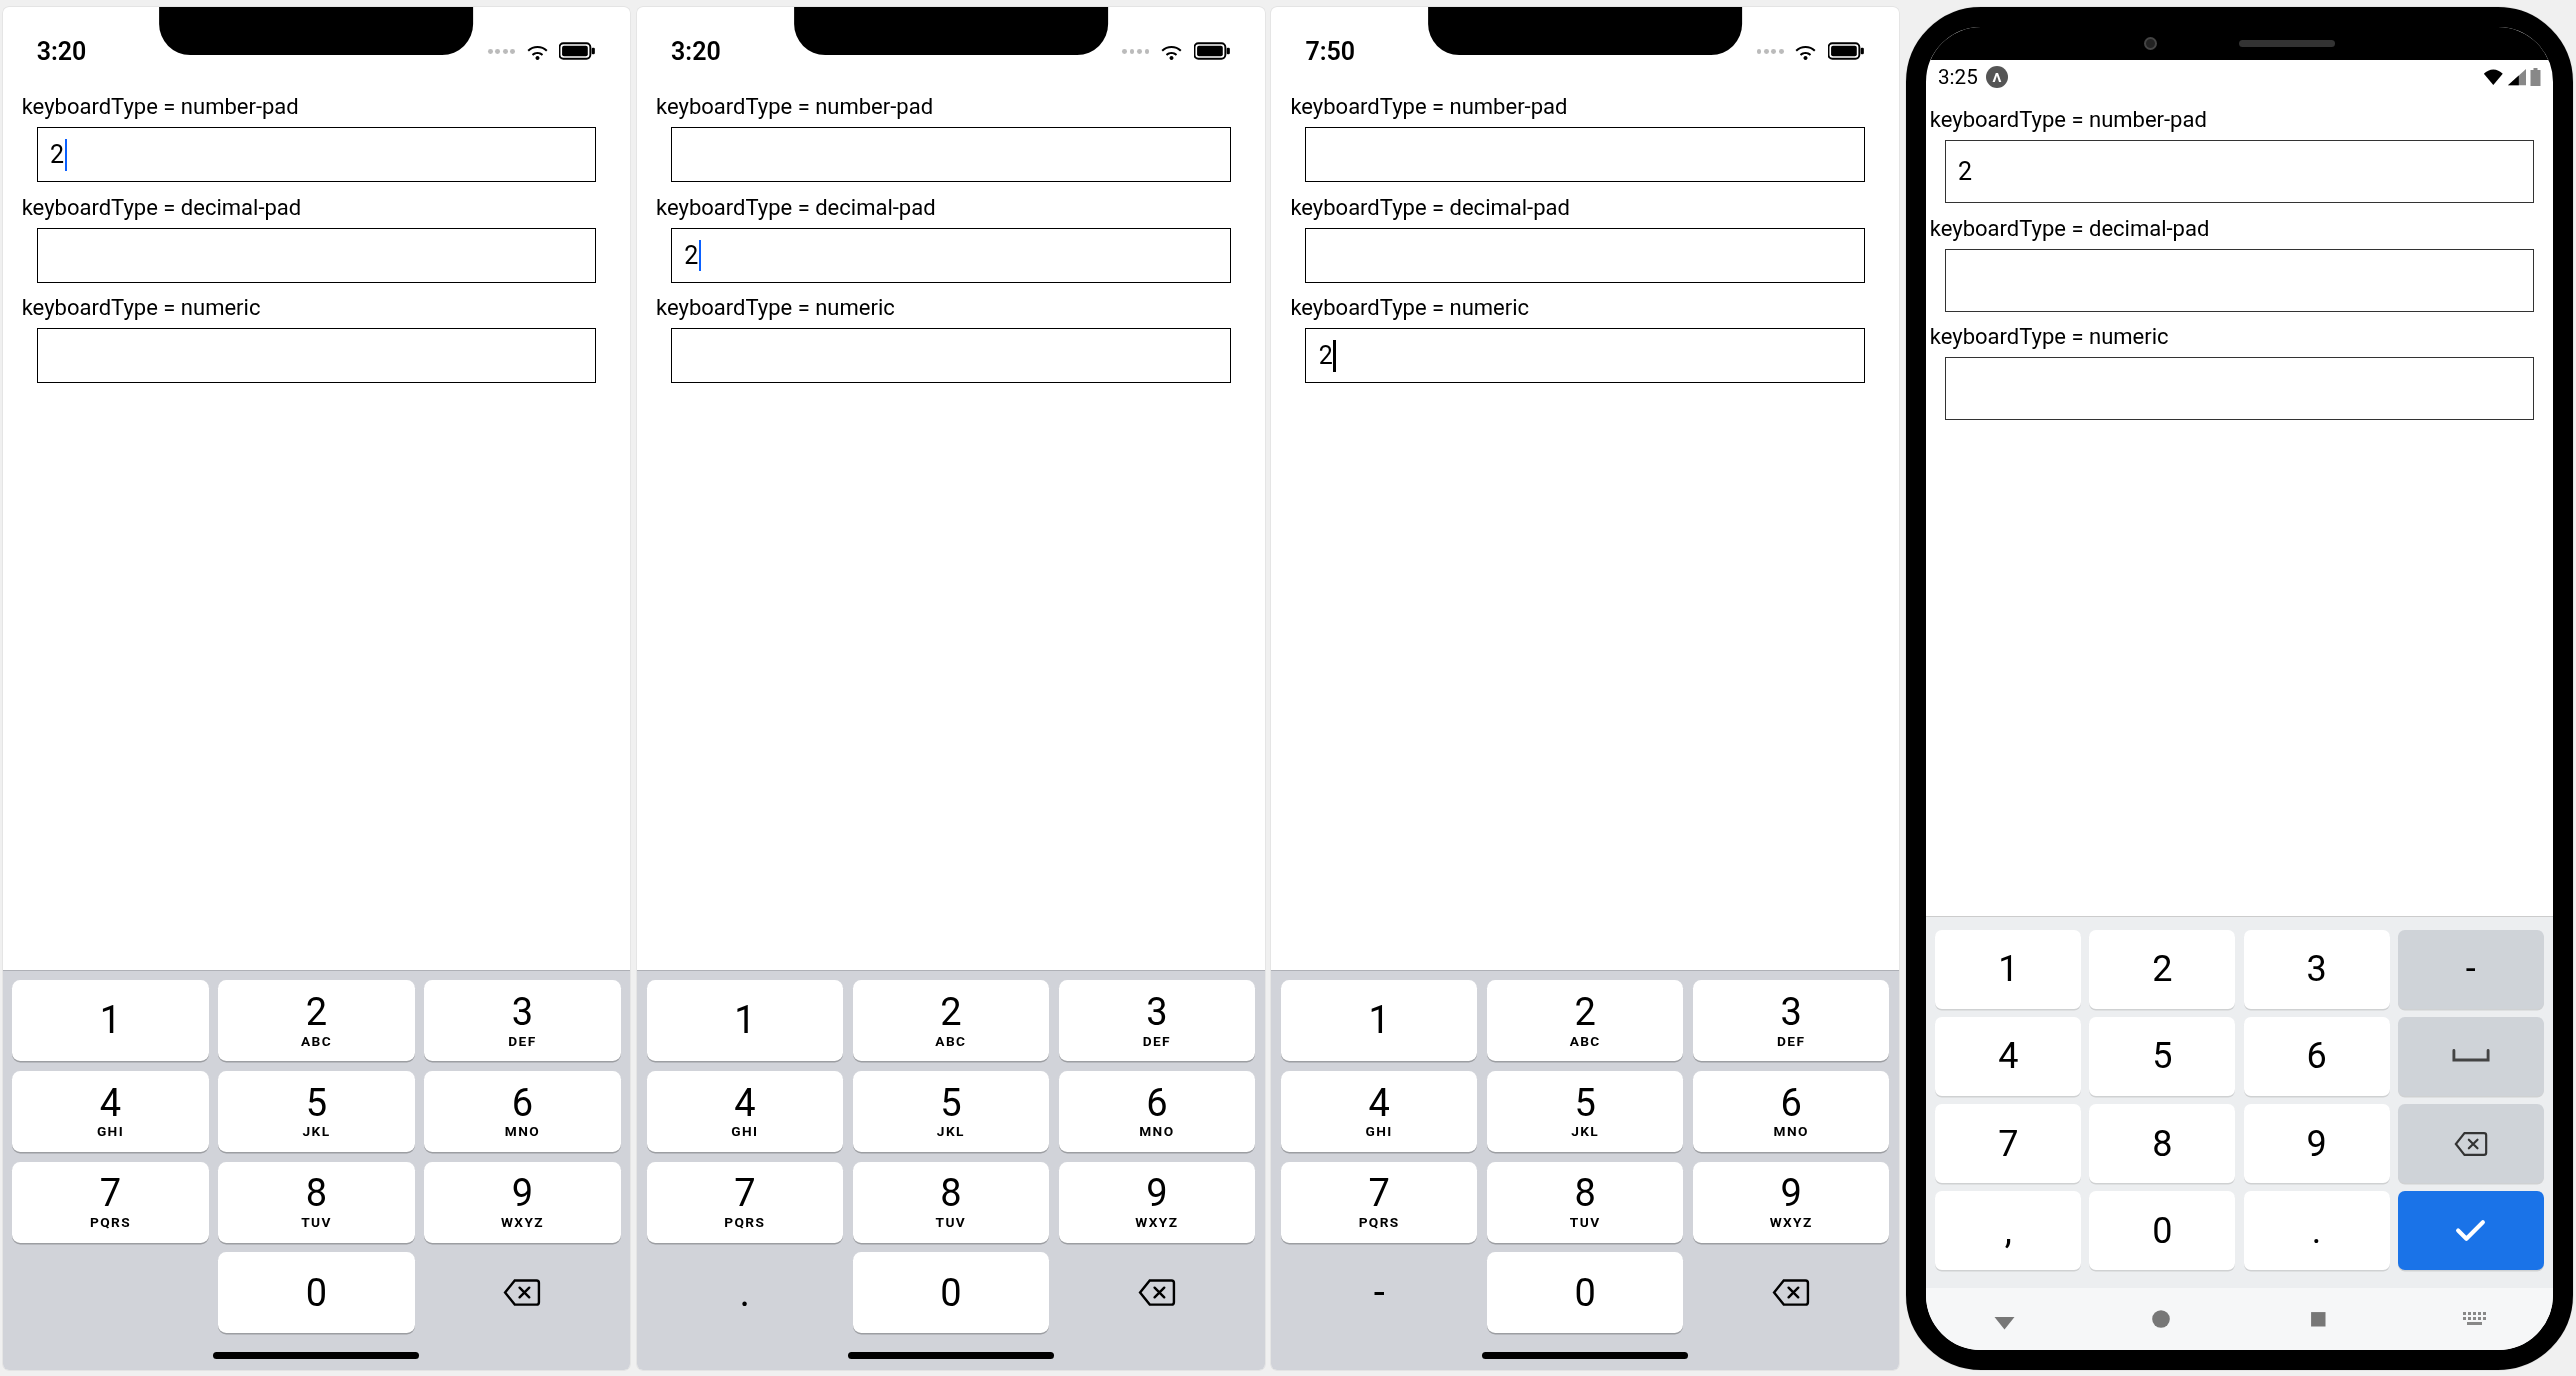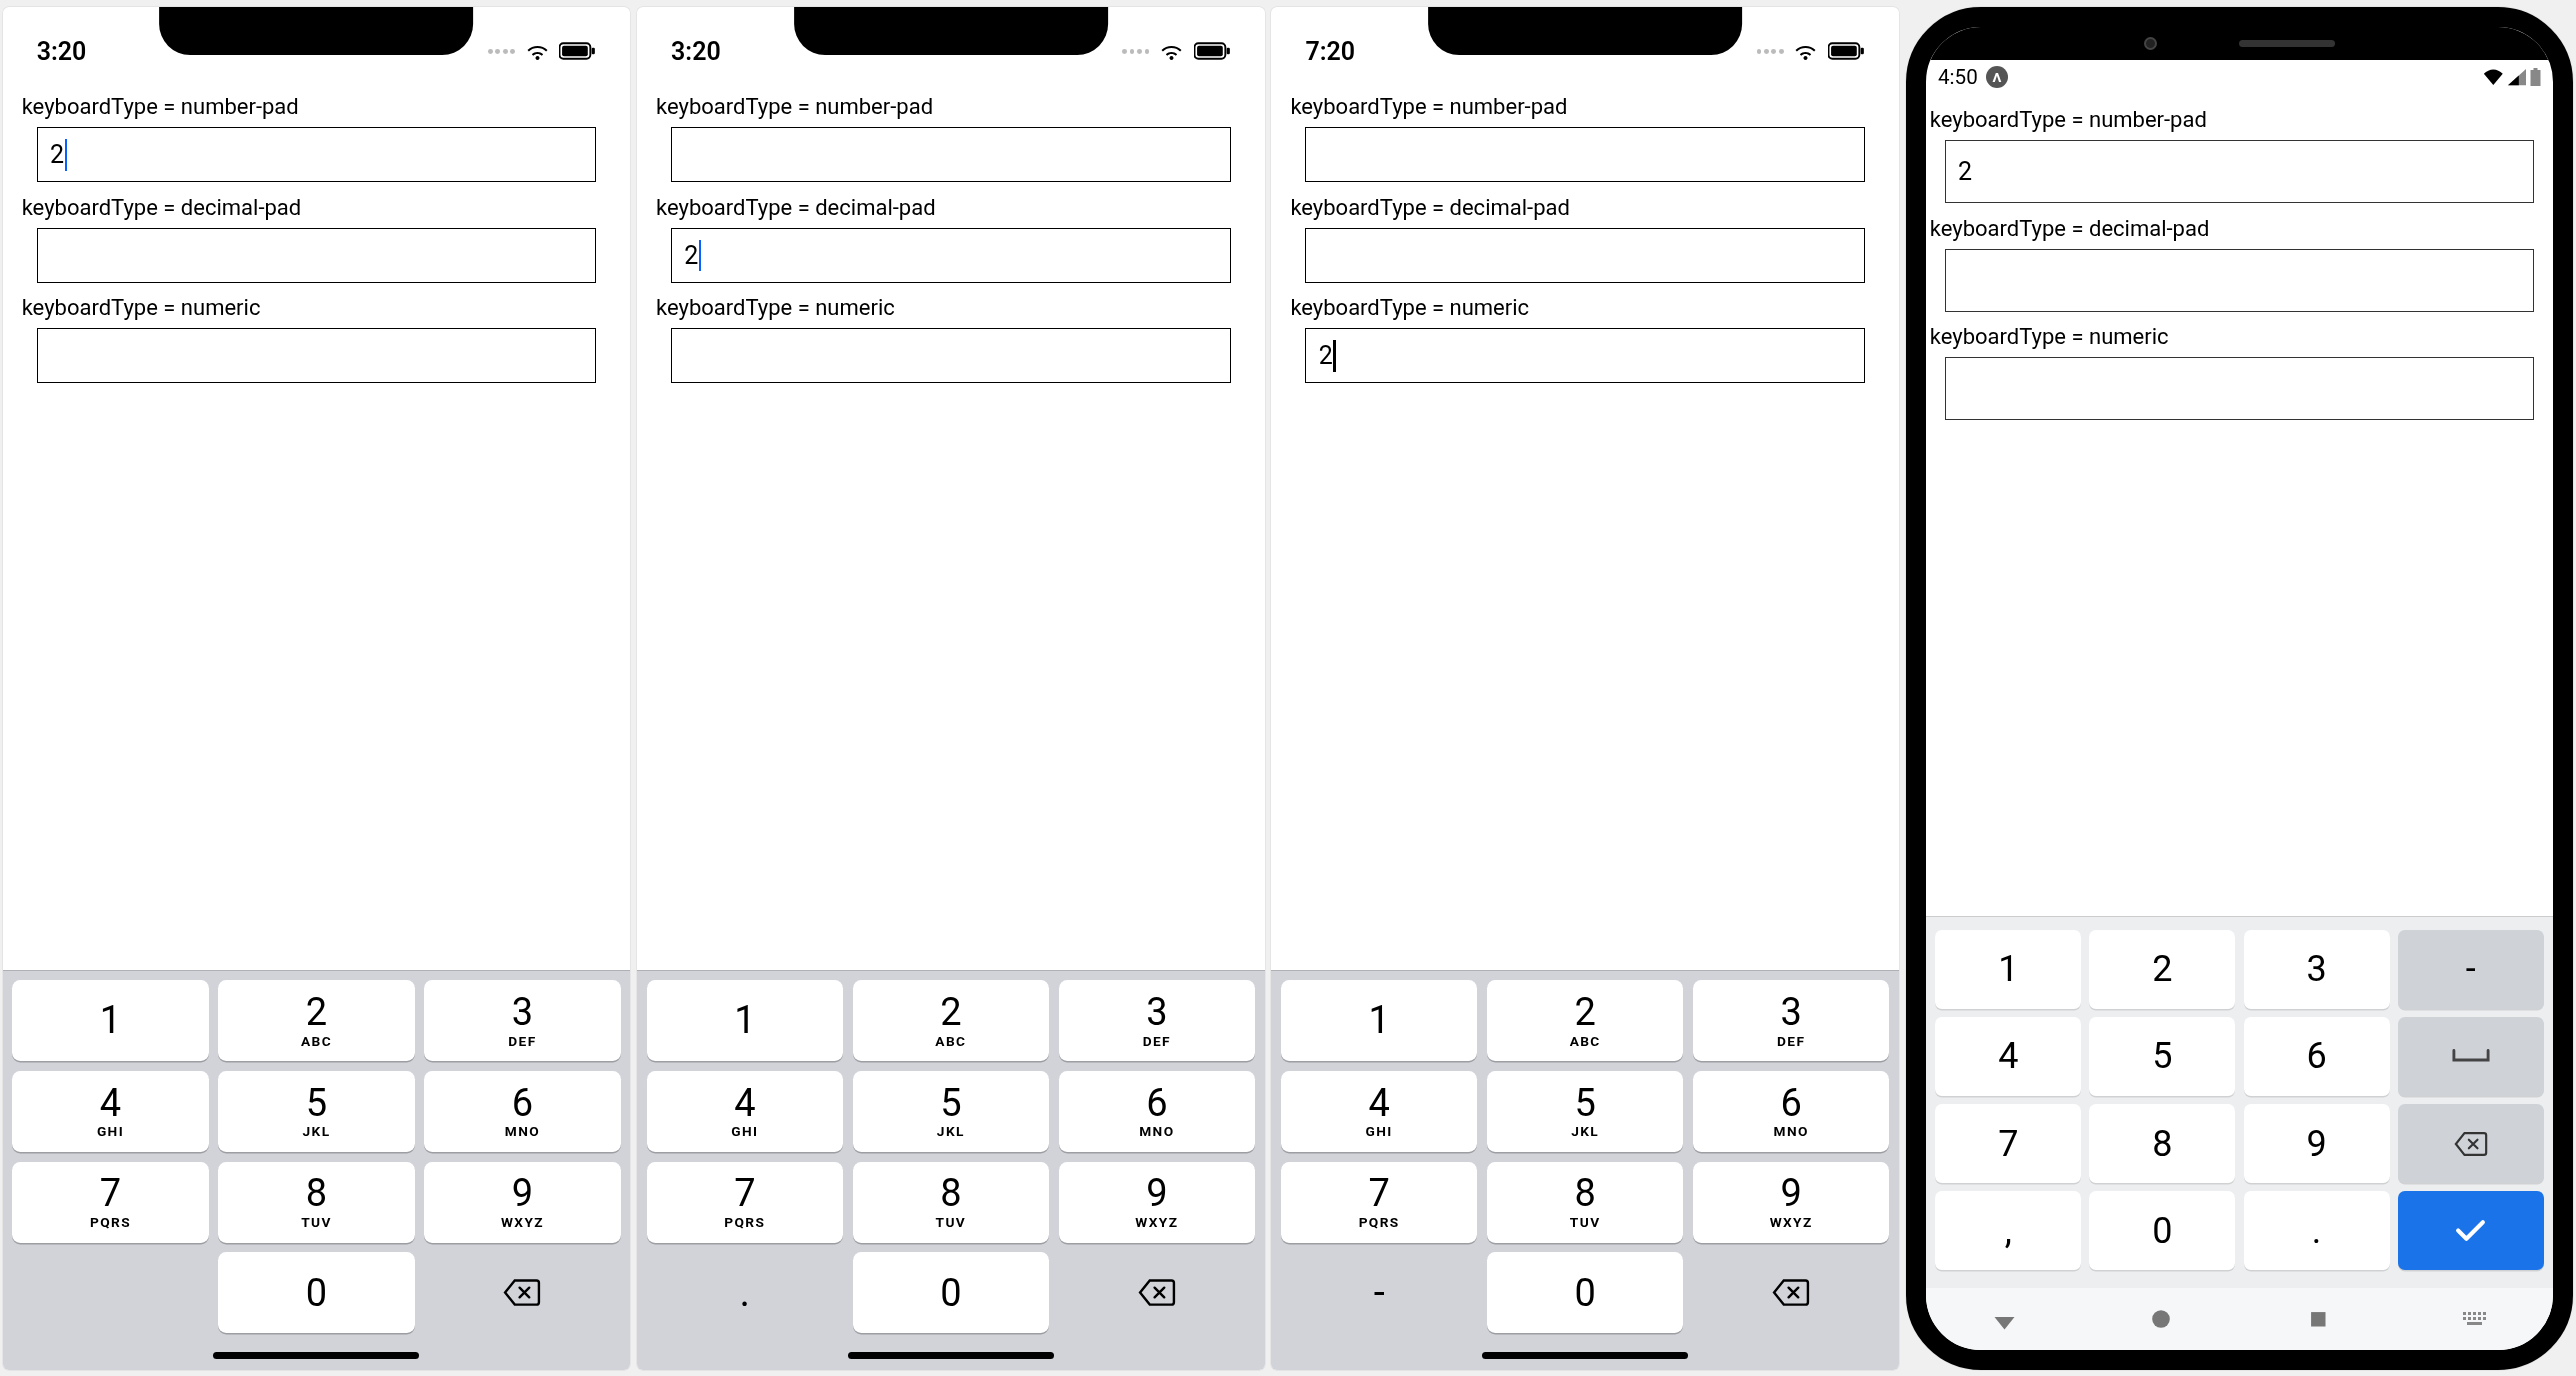--- a/index.html
+++ b/index.html
@@ -392,21 +392,21 @@
           </span>
       </div>
     </div>
   </div>
   <div class="home-indicator"></div>
 </div>
 
 <div class="phone">
   <div class="notch"></div>
   <div class="status-bar">
-    <span>7:20</span>
+    <span>7:50</span>
     <span class="status-right">
       <span class="cell-dots">
           <span class="dim"></span>
           <span class="dim"></span>
           <span class="dim"></span>
           <span class="dim"></span>
         </span>
       <span>
           <svg width="25" height="18" viewBox="0 0 24 18">
             <path d="M12 18c1.1 0 2-.9 2-2s-.9-2-2-2-2 .9-2 2 .9 2 2 2zm-5.7-5.7l1.4 1.4C8.9 12.6 10.4 12 12 12s3.1.6 4.3 1.7l1.4-1.4C16.1 10.8 14.1 10 12 10s-4.1.8-5.7 2.3zM2 8l1.4 1.4C5.7 7.1 8.7 6 12 6s6.3 1.1 8.6 3.4L22 8c-2.8-2.8-6.2-4-10-4S4.8 5.2 2 8z" fill="#000"></path>
@@ -505,21 +505,21 @@
   <div class="home-indicator"></div>
 </div>
 
 <div class="phone android">
   <div class="android-top">
     <div class="android-camera"></div>
     <div class="android-speaker"></div>
   </div>
   <div class="android-status">
     <div class="left">
-      <span>4:50</span>
+      <span>3:25</span>
       <span class="expo-badge">Λ</span>
     </div>
     <div class="right">
       <span>
           <svg width="20.6" height="16.4" viewBox="0 0 24 18">
             <path d="M12 18L1 5c3-3 7-5 11-5s8 2 11 5L12 18z" fill="#000"></path>
           </svg>
         </span>
       <span>
           <svg width="18" height="16.4" viewBox="0 0 20 18">

